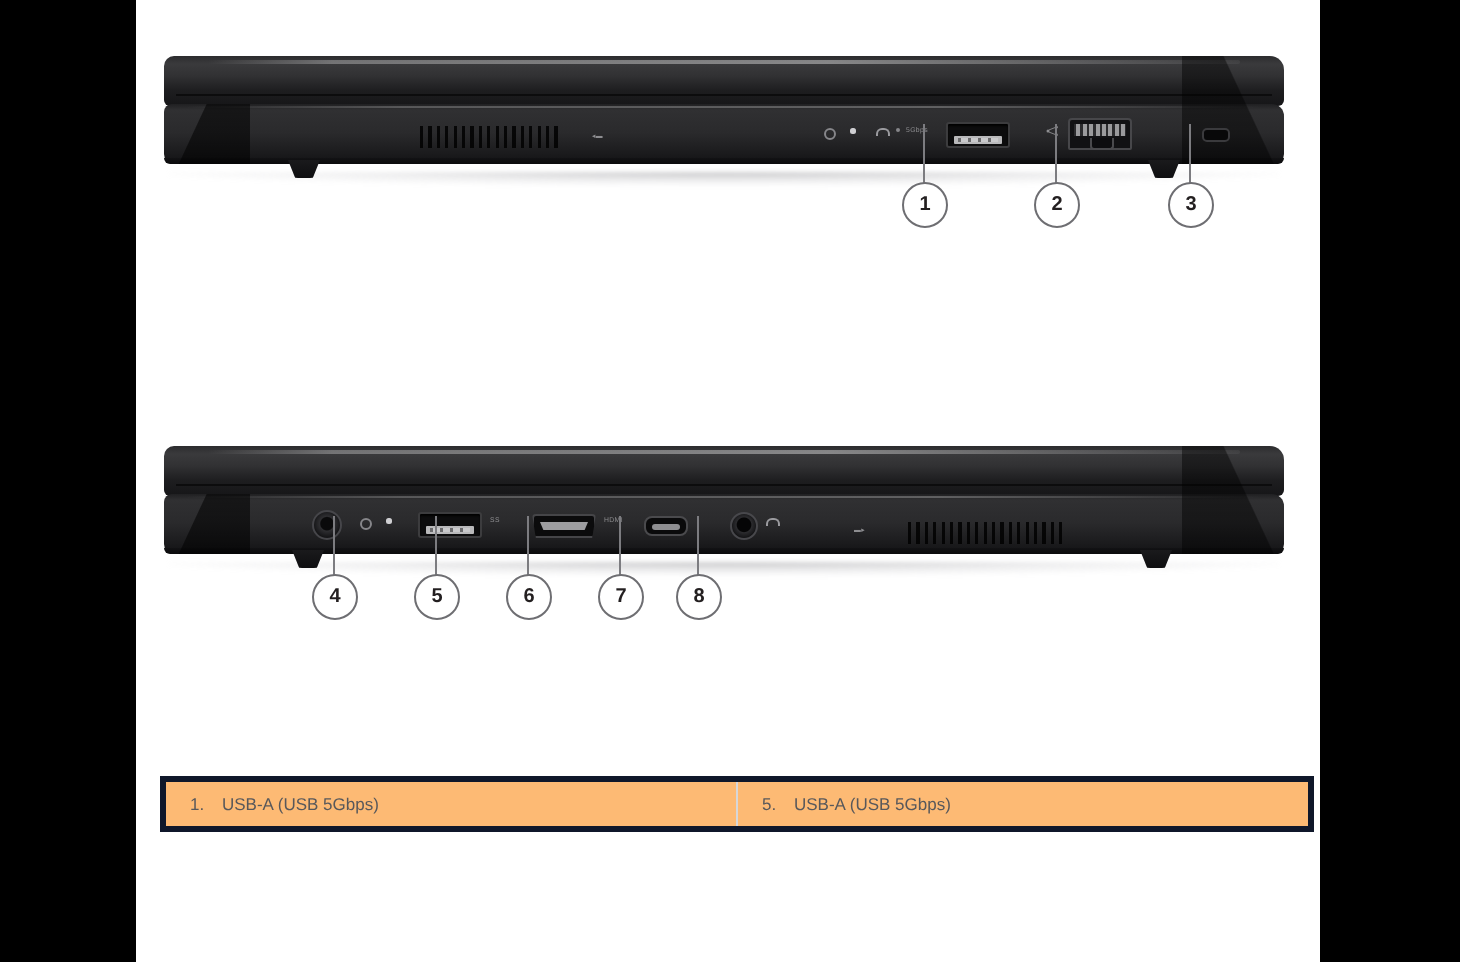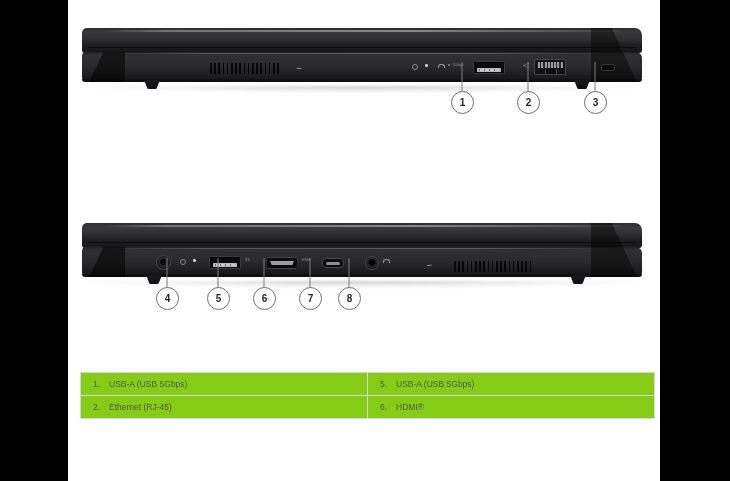--- a/index.html
+++ b/index.html
@@ -221,26 +221,26 @@
     border:1.2px solid #6e6e72;
     background:#ffffff;
     color:#231f20;
     font-size:10px;font-weight:bold;
     display:flex;align-items:center;justify-content:center;
     font-family:"Liberation Sans", sans-serif;
   }
 
   
   .legend{
-    position:absolute;left:12px;top:372px;
+    position:absolute;left:12px;top:388px;
     width:574px;
-    border:1px solid #0f172a;
+    border:3px solid #0f172a;
     border-collapse:collapse;
     display:table;
-    background:#84cc16;
+    background:#fdba74;
   }
   .lrow{display:table-row;}
   .lcell{
     display:table-cell;
     width:50%;
     border:1px solid #d7d7d9;
     padding:4px 6px 4px 12px;
     font-size:8.5px;
     color:#58585b;
     white-space:nowrap;
@@ -378,27 +378,19 @@
 
       <div class="lrow">
         <div class="lcell">
           <span class="lnum">1.</span><span>USB-A (USB 5Gbps)</span>
         </div>
         <div class="lcell">
           <span class="lnum">5.</span><span>USB-A (USB 5Gbps)</span>
         </div>
       </div>
 
-      <div class="lrow">
-        <div class="lcell">
-          <span class="lnum">2.</span><span>Ethernet (RJ-45)</span>
-        </div>
-        <div class="lcell">
-          <span class="lnum">6.</span><span>HDMI®</span>
-        </div>
-      </div>
 
 
 
     </div>
 
   </div>
 </div>
 
 </body></html>

